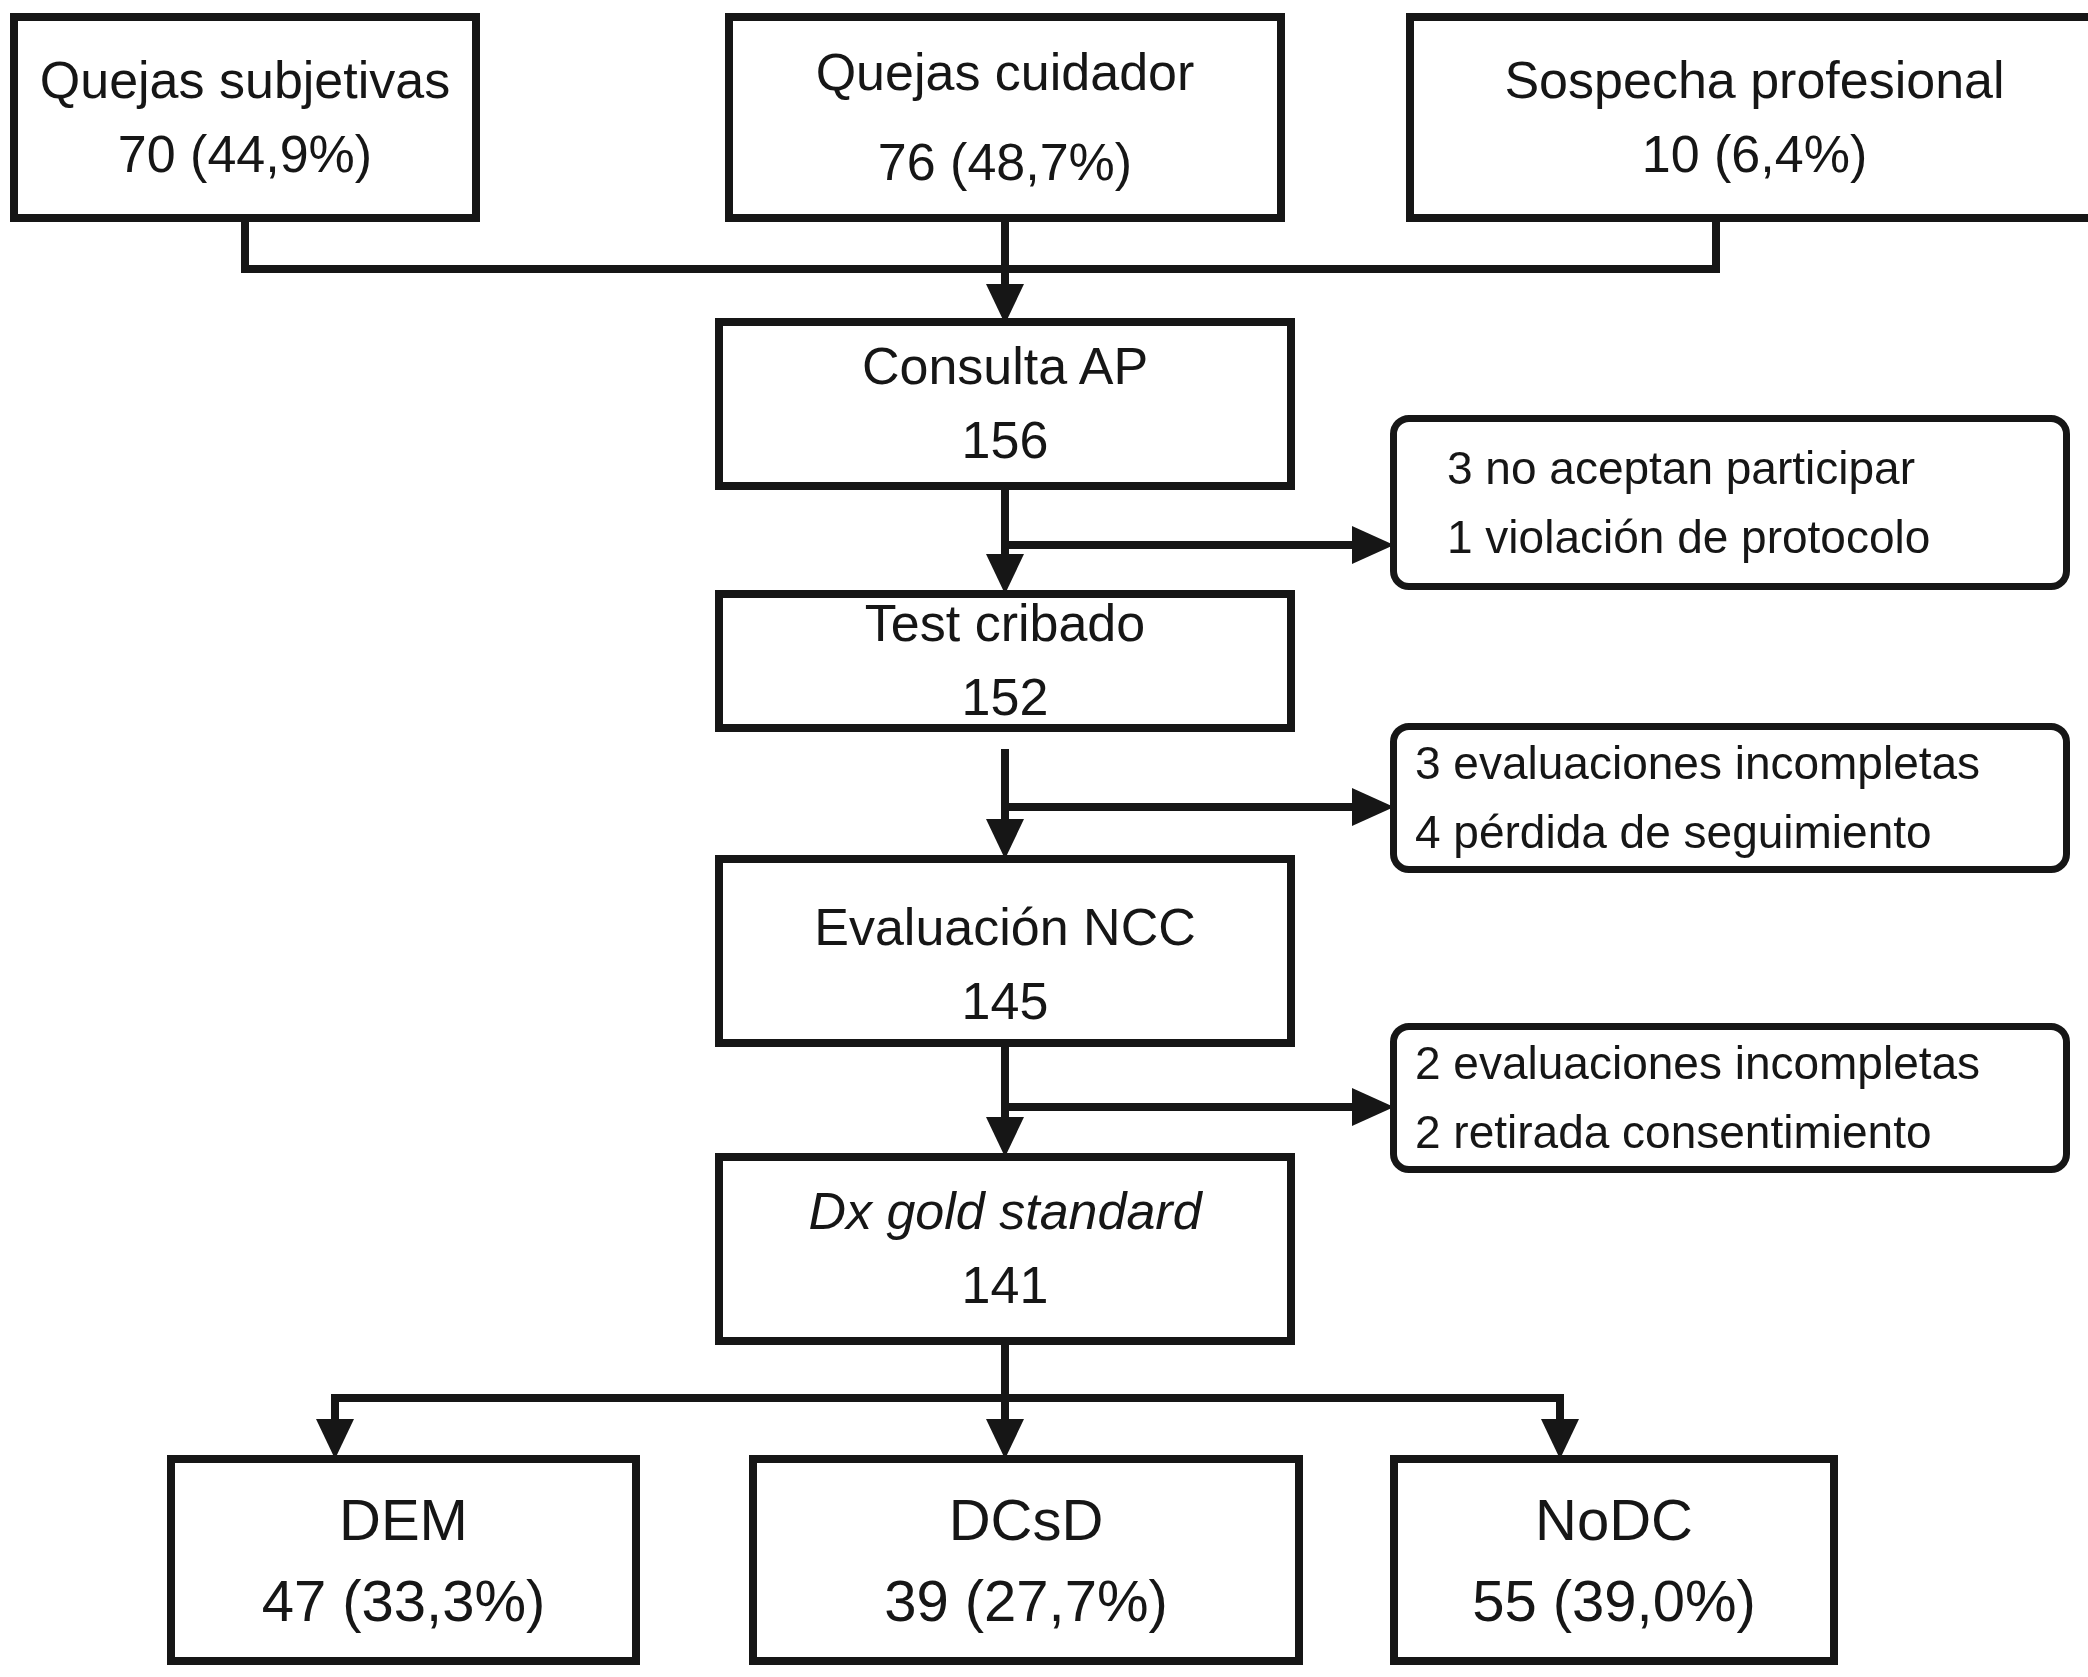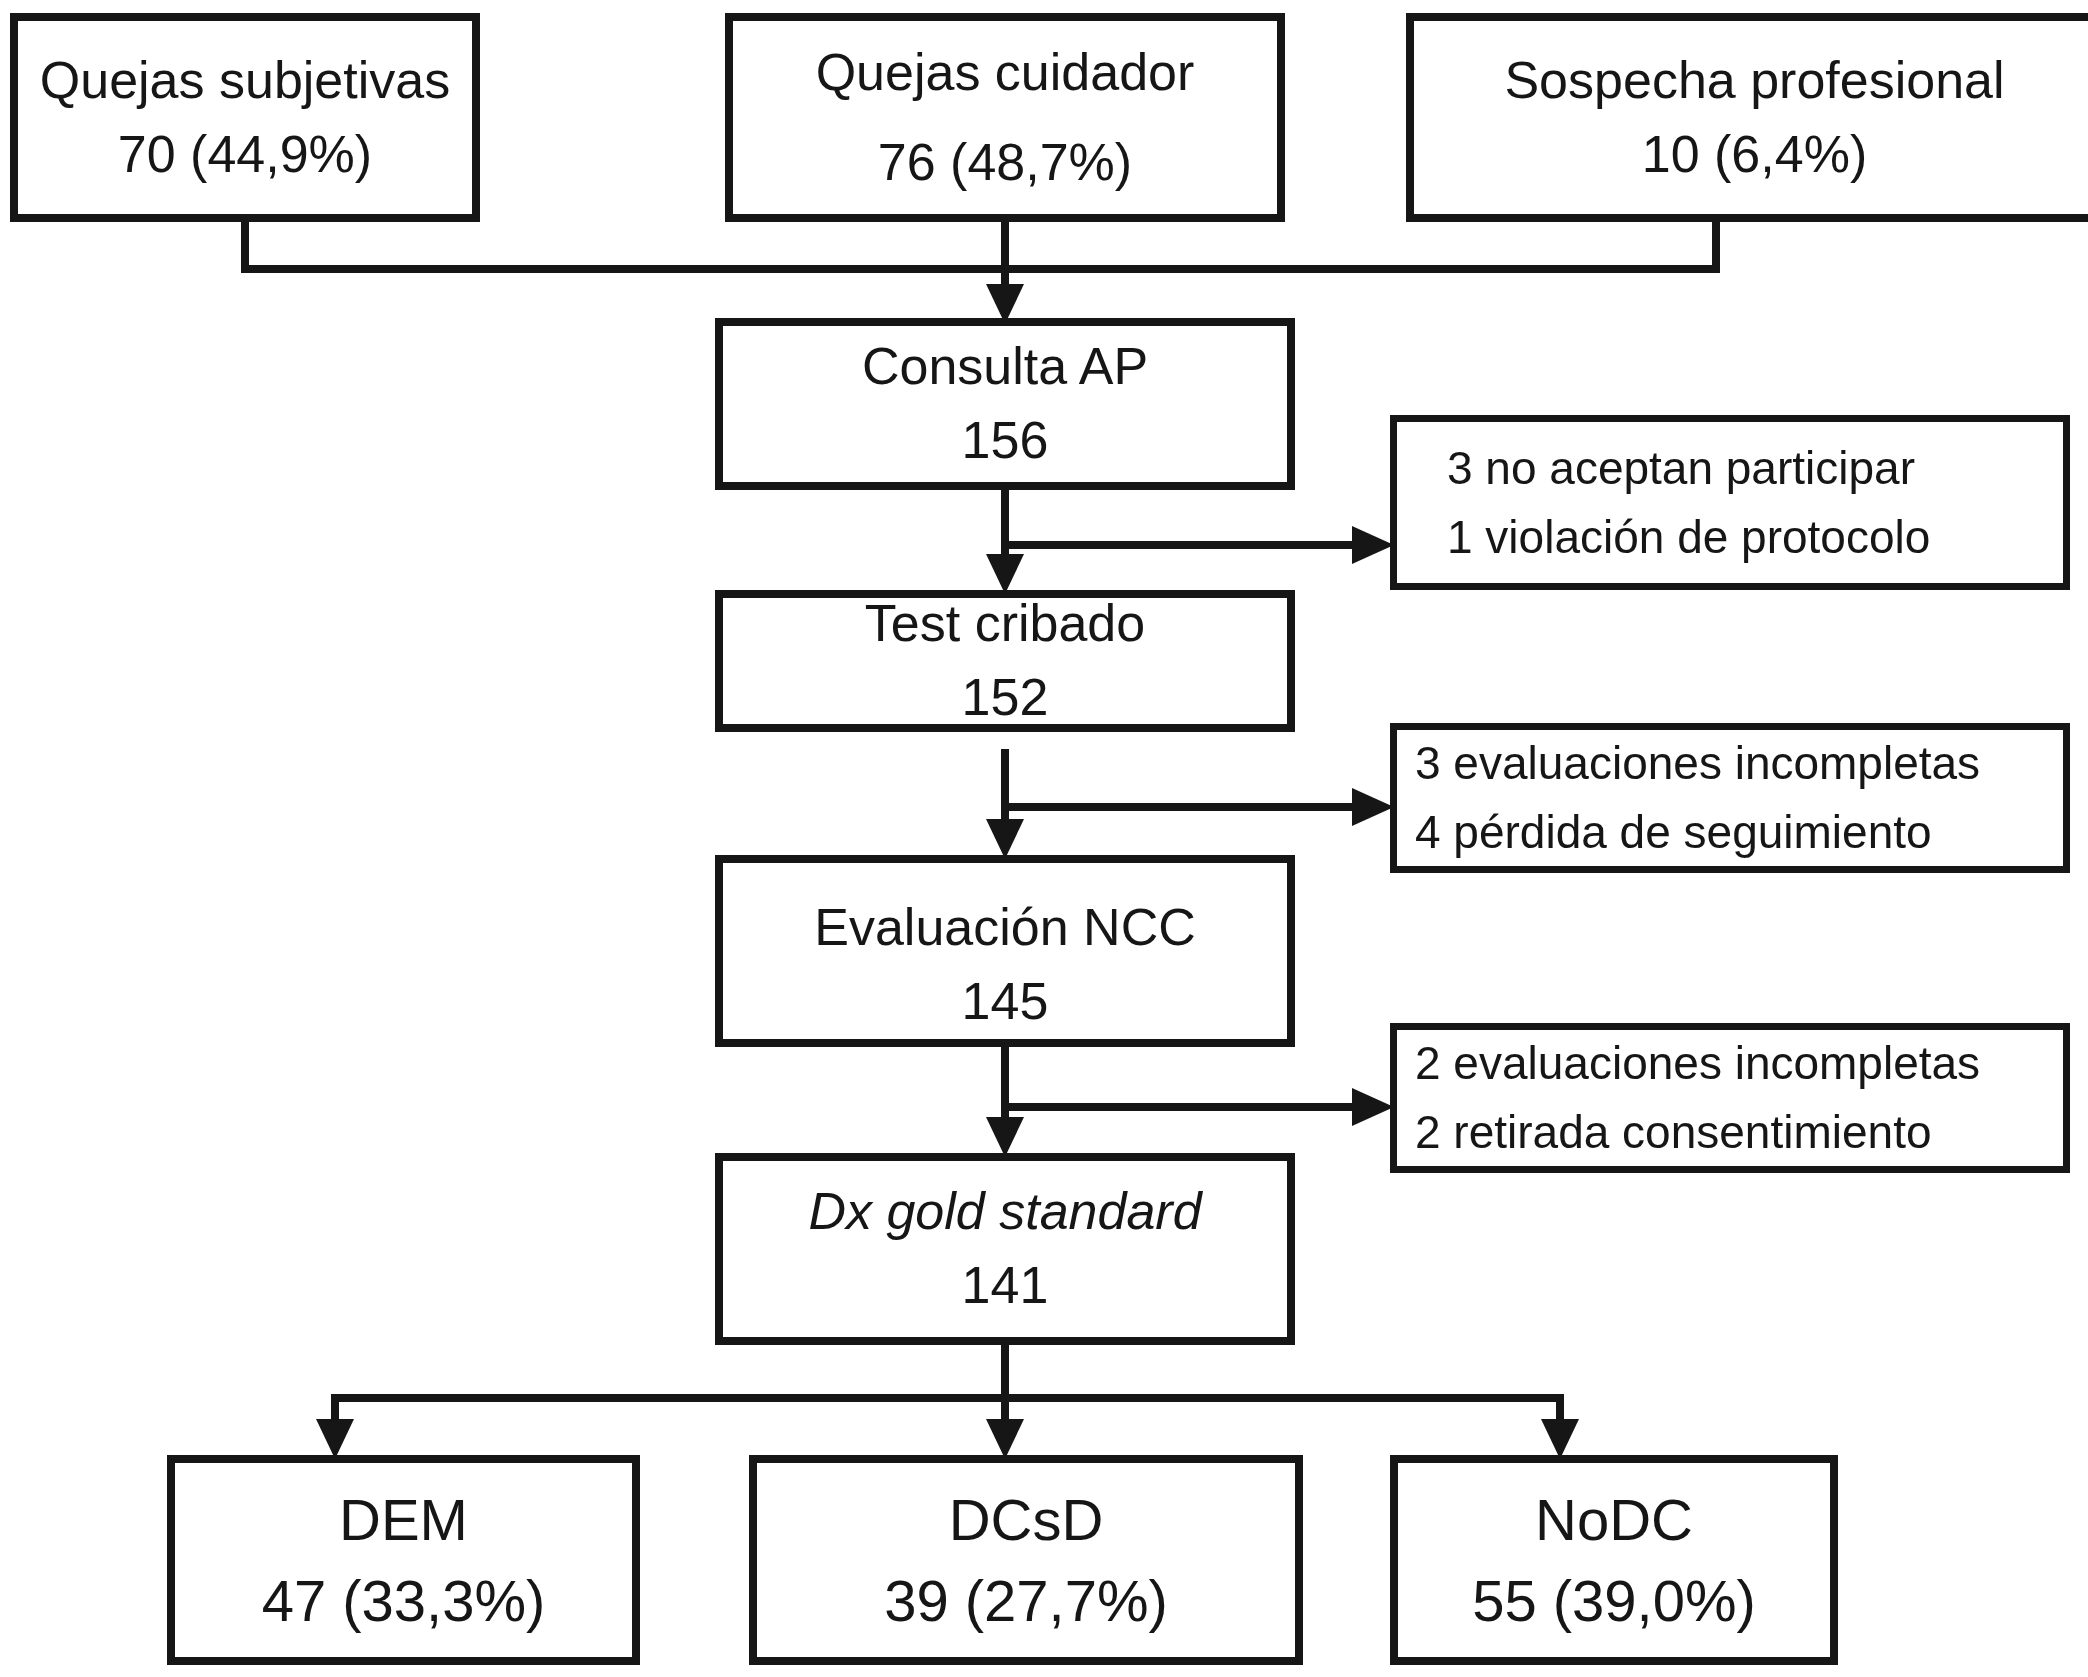--- a/index.html
+++ b/index.html
@@ -53,20 +53,21 @@
   }
   .box.outcome .bl {
     font-size: 58px;
     line-height: 1.40;
   }
   .box.excl {
     border-width: 7px;
     align-items: flex-start;
     text-align: left;
     padding-left: 18px;
+    border-radius: 19px;
   }
   .box.excl .bl {
     font-size: 46px;
     line-height: 1.50;
   }
   .box.excl.pad-lg {
     padding-left: 50px;
   }
   .italic {
     font-style: italic;

